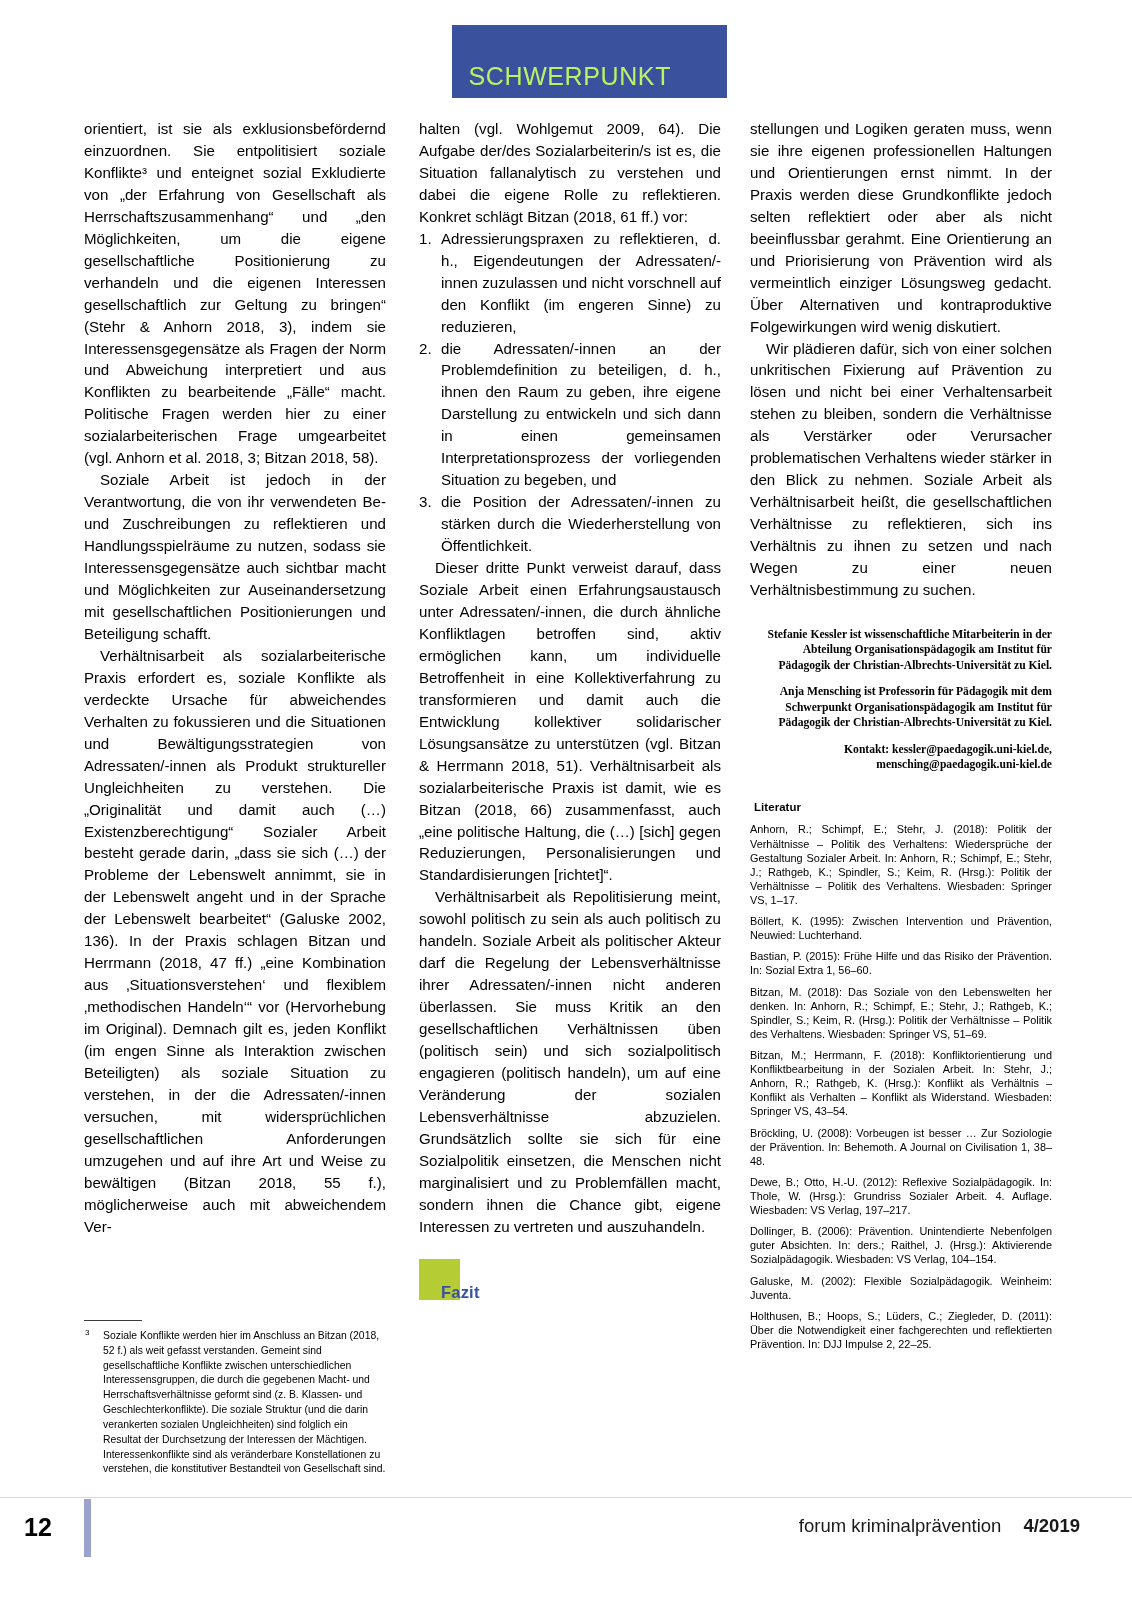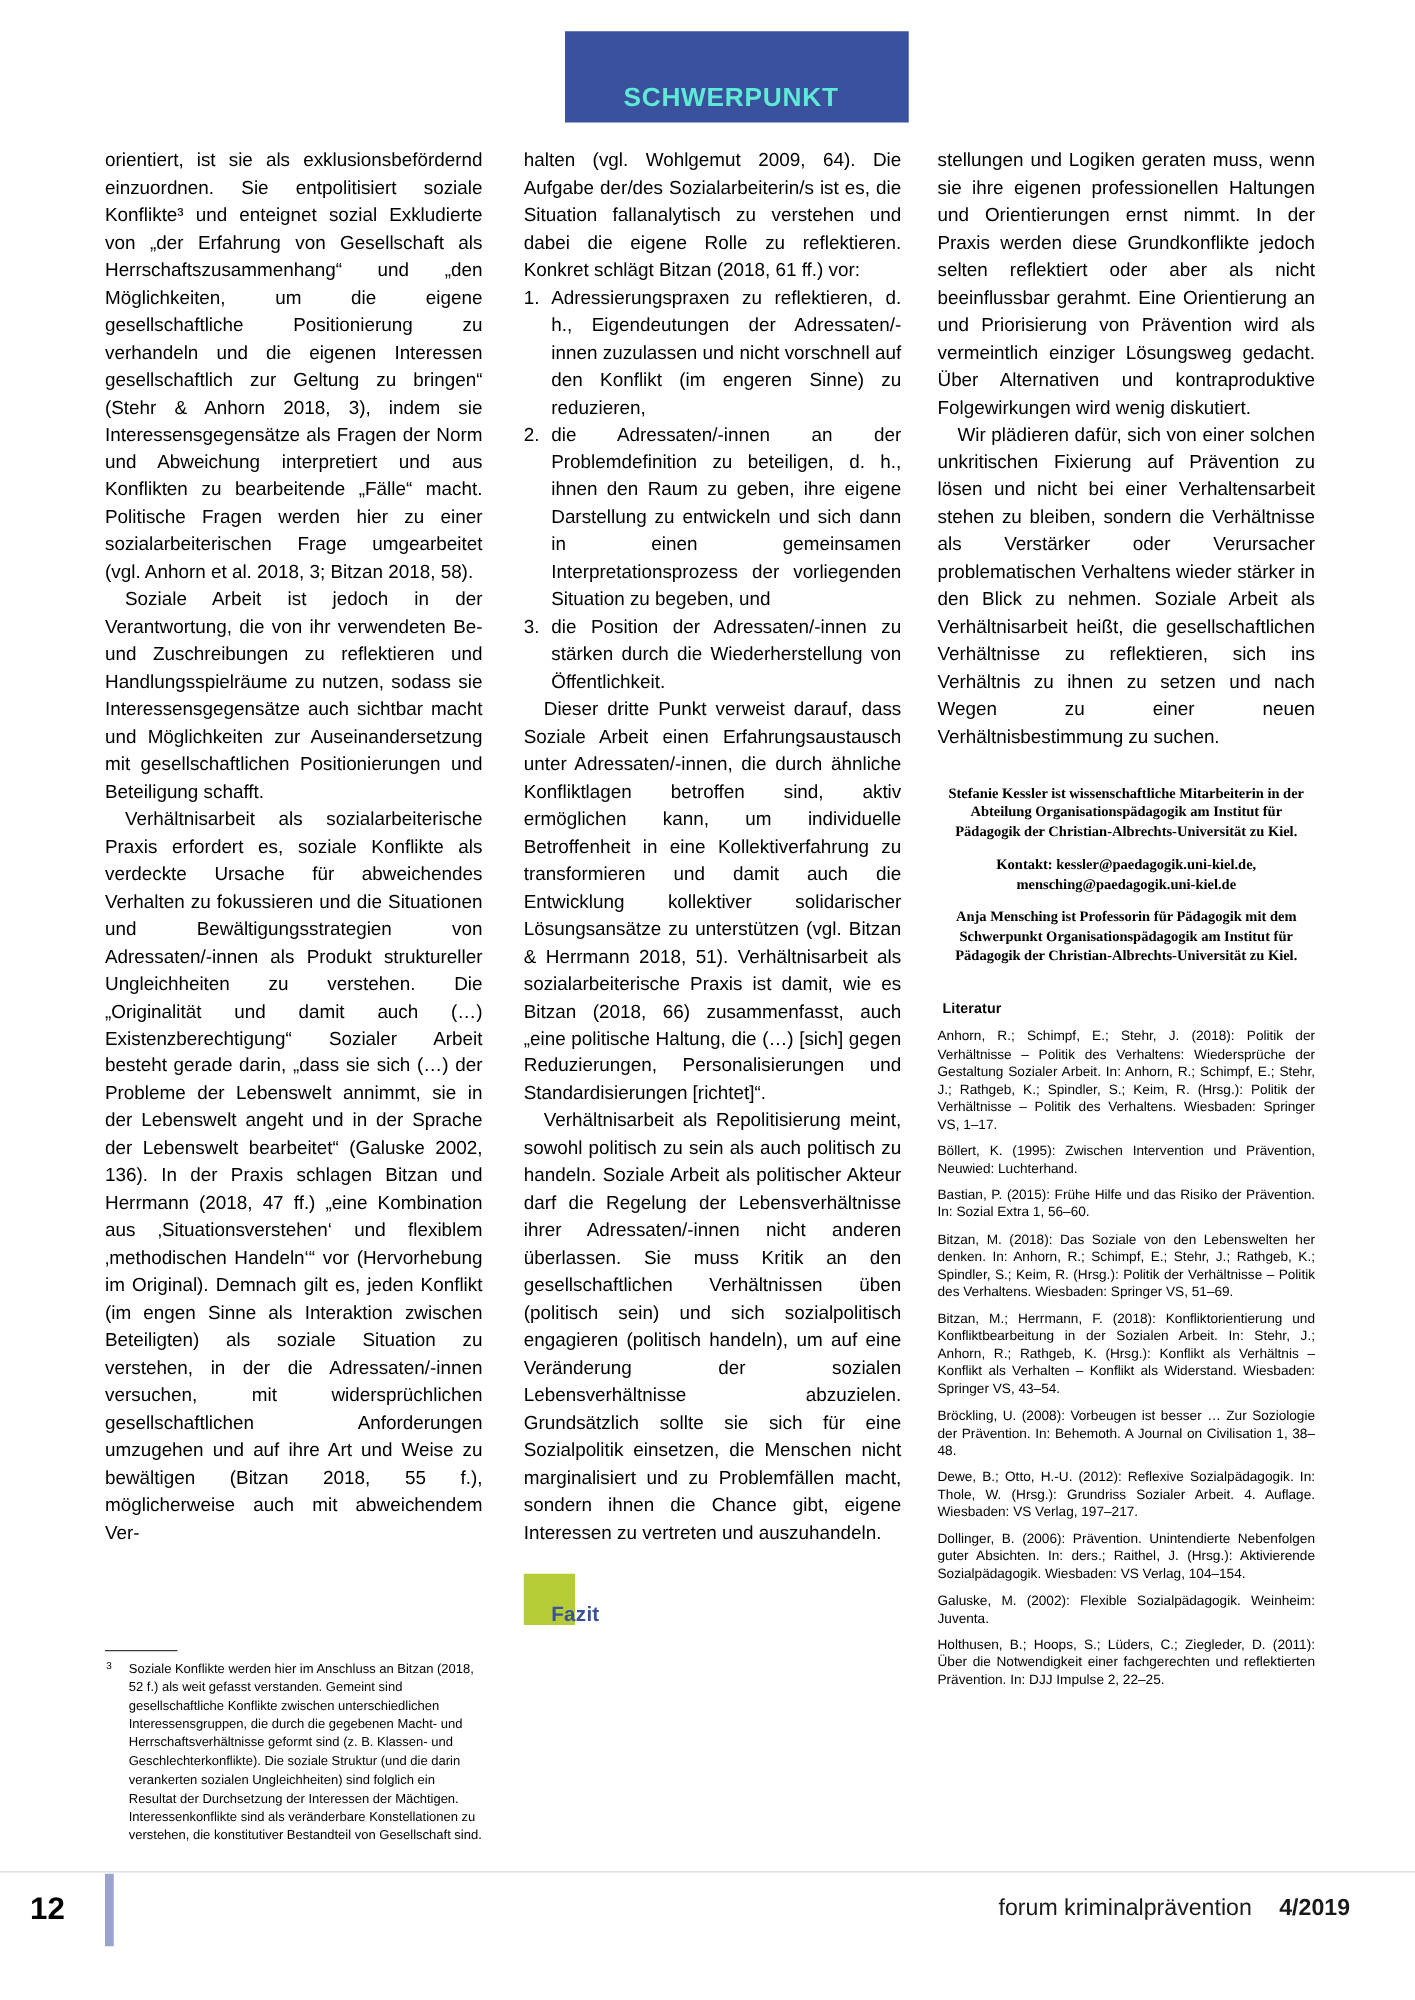--- a/index.html
+++ b/index.html
@@ -26,23 +26,23 @@
     left: 452px;
     top: 25px;
     width: 275px;
     height: 73px;
     background: #3a529e;
   }
   .header-banner .title {
     position: absolute;
     right: 56px;
     bottom: 7px;
-    color: #5eead4;
-    font-size: 21px;
-    font-weight: 700;
+    color: #bef264;
+    font-size: 25px;
+    font-weight: 400;
     letter-spacing: 0.6px;
     white-space: nowrap;
   }
 
   
   .col {
     position: absolute;
     top: 118px;
     width: 302px;
     font-size: 15.1px;
@@ -131,21 +131,21 @@
     vertical-align: super;
   }
 
   
   .bio {
     margin-top: 26px;
     font-family: "Liberation Serif", serif;
     font-size: 11.6px;
     line-height: 1.335;
     font-weight: bold;
-    text-align: center;
+    text-align: right;
   }
   .bio p { margin: 0 0 11px 0; text-indent: 0; }
   .bio p:last-child { margin-bottom: 0; }
 
   
   .lit {
     margin-top: 27px;
     font-size: 10.9px;
     line-height: 1.295;
     text-align: justify;
@@ -245,22 +245,22 @@
     </div>
 
   </div>
 
   <div class="col" id="col3">
     <p class="noindent">stellungen und Logiken geraten muss, wenn sie ihre eigenen professionellen Haltungen und Orientierungen ernst nimmt. In der Praxis werden diese Grundkonflikte jedoch selten reflektiert oder aber als nicht beeinflussbar gerahmt. Eine Orientierung an und Priorisierung von Prävention wird als vermeintlich einziger Lösungsweg gedacht. Über Alternativen und kontraproduktive Folgewirkungen wird wenig diskutiert.</p>
     <p>Wir plädieren dafür, sich von einer solchen unkritischen Fixierung auf Prävention zu lösen und nicht bei einer Verhaltensarbeit stehen zu bleiben, sondern die Verhältnisse als Verstärker oder Verursacher problematischen Verhaltens wieder stärker in den Blick zu nehmen. Soziale Arbeit als Verhältnisarbeit heißt, die gesellschaftlichen Verhältnisse zu reflektieren, sich ins Verhältnis zu ihnen zu setzen und nach Wegen zu einer neuen Verhältnisbestimmung zu suchen.</p>
 
     <div class="bio">
       <p>Stefanie Kessler ist wissenschaftliche Mitarbeiterin in der Abteilung Organisationspädagogik am Institut für Pädagogik der Christian-Albrechts-Universität zu Kiel.</p>
+      <p>Anja Mensching ist Professorin für Pädagogik mit dem Schwerpunkt Organisationspädagogik am Institut für Pädagogik der Christian-Albrechts-Universität zu Kiel.</p>
       <p>Kontakt: kessler@paedagogik.uni-kiel.de, mensching@paedagogik.uni-kiel.de</p>
-      <p>Anja Mensching ist Professorin für Pädagogik mit dem Schwerpunkt Organisationspädagogik am Institut für Pädagogik der Christian-Albrechts-Universität zu Kiel.</p>
     </div>
 
     <div class="lit">
       <h3>Literatur</h3>
       <p>Anhorn, R.; Schimpf, E.; Stehr, J. (2018): Politik der Verhältnisse – Politik des Verhaltens: Wiedersprüche der Gestaltung Sozialer Arbeit. In: Anhorn, R.; Schimpf, E.; Stehr, J.; Rathgeb, K.; Spindler, S.; Keim, R. (Hrsg.): Politik der Verhältnisse – Politik des Verhaltens. Wiesbaden: Springer VS, 1–17.</p>
       <p>Böllert, K. (1995): Zwischen Intervention und Prävention, Neuwied: Luchterhand.</p>
       <p>Bastian, P. (2015): Frühe Hilfe und das Risiko der Prävention. In: Sozial Extra 1, 56–60.</p>
       <p>Bitzan, M. (2018): Das Soziale von den Lebenswelten her denken. In: Anhorn, R.; Schimpf, E.; Stehr, J.; Rathgeb, K.; Spindler, S.; Keim, R. (Hrsg.): Politik der Verhältnisse – Politik des Verhaltens. Wiesbaden: Springer VS, 51–69.</p>
       <p>Bitzan, M.; Herrmann, F. (2018): Konfliktorientierung und Konfliktbearbeitung in der Sozialen Arbeit. In: Stehr, J.; Anhorn, R.; Rathgeb, K. (Hrsg.): Konflikt als Verhältnis – Konflikt als Verhalten – Konflikt als Widerstand. Wiesbaden: Springer VS, 43–54.</p>
       <p>Bröckling, U. (2008): Vorbeugen ist besser … Zur Soziologie der Prävention. In: Behemoth. A Journal on Civilisation 1, 38–48.</p>

